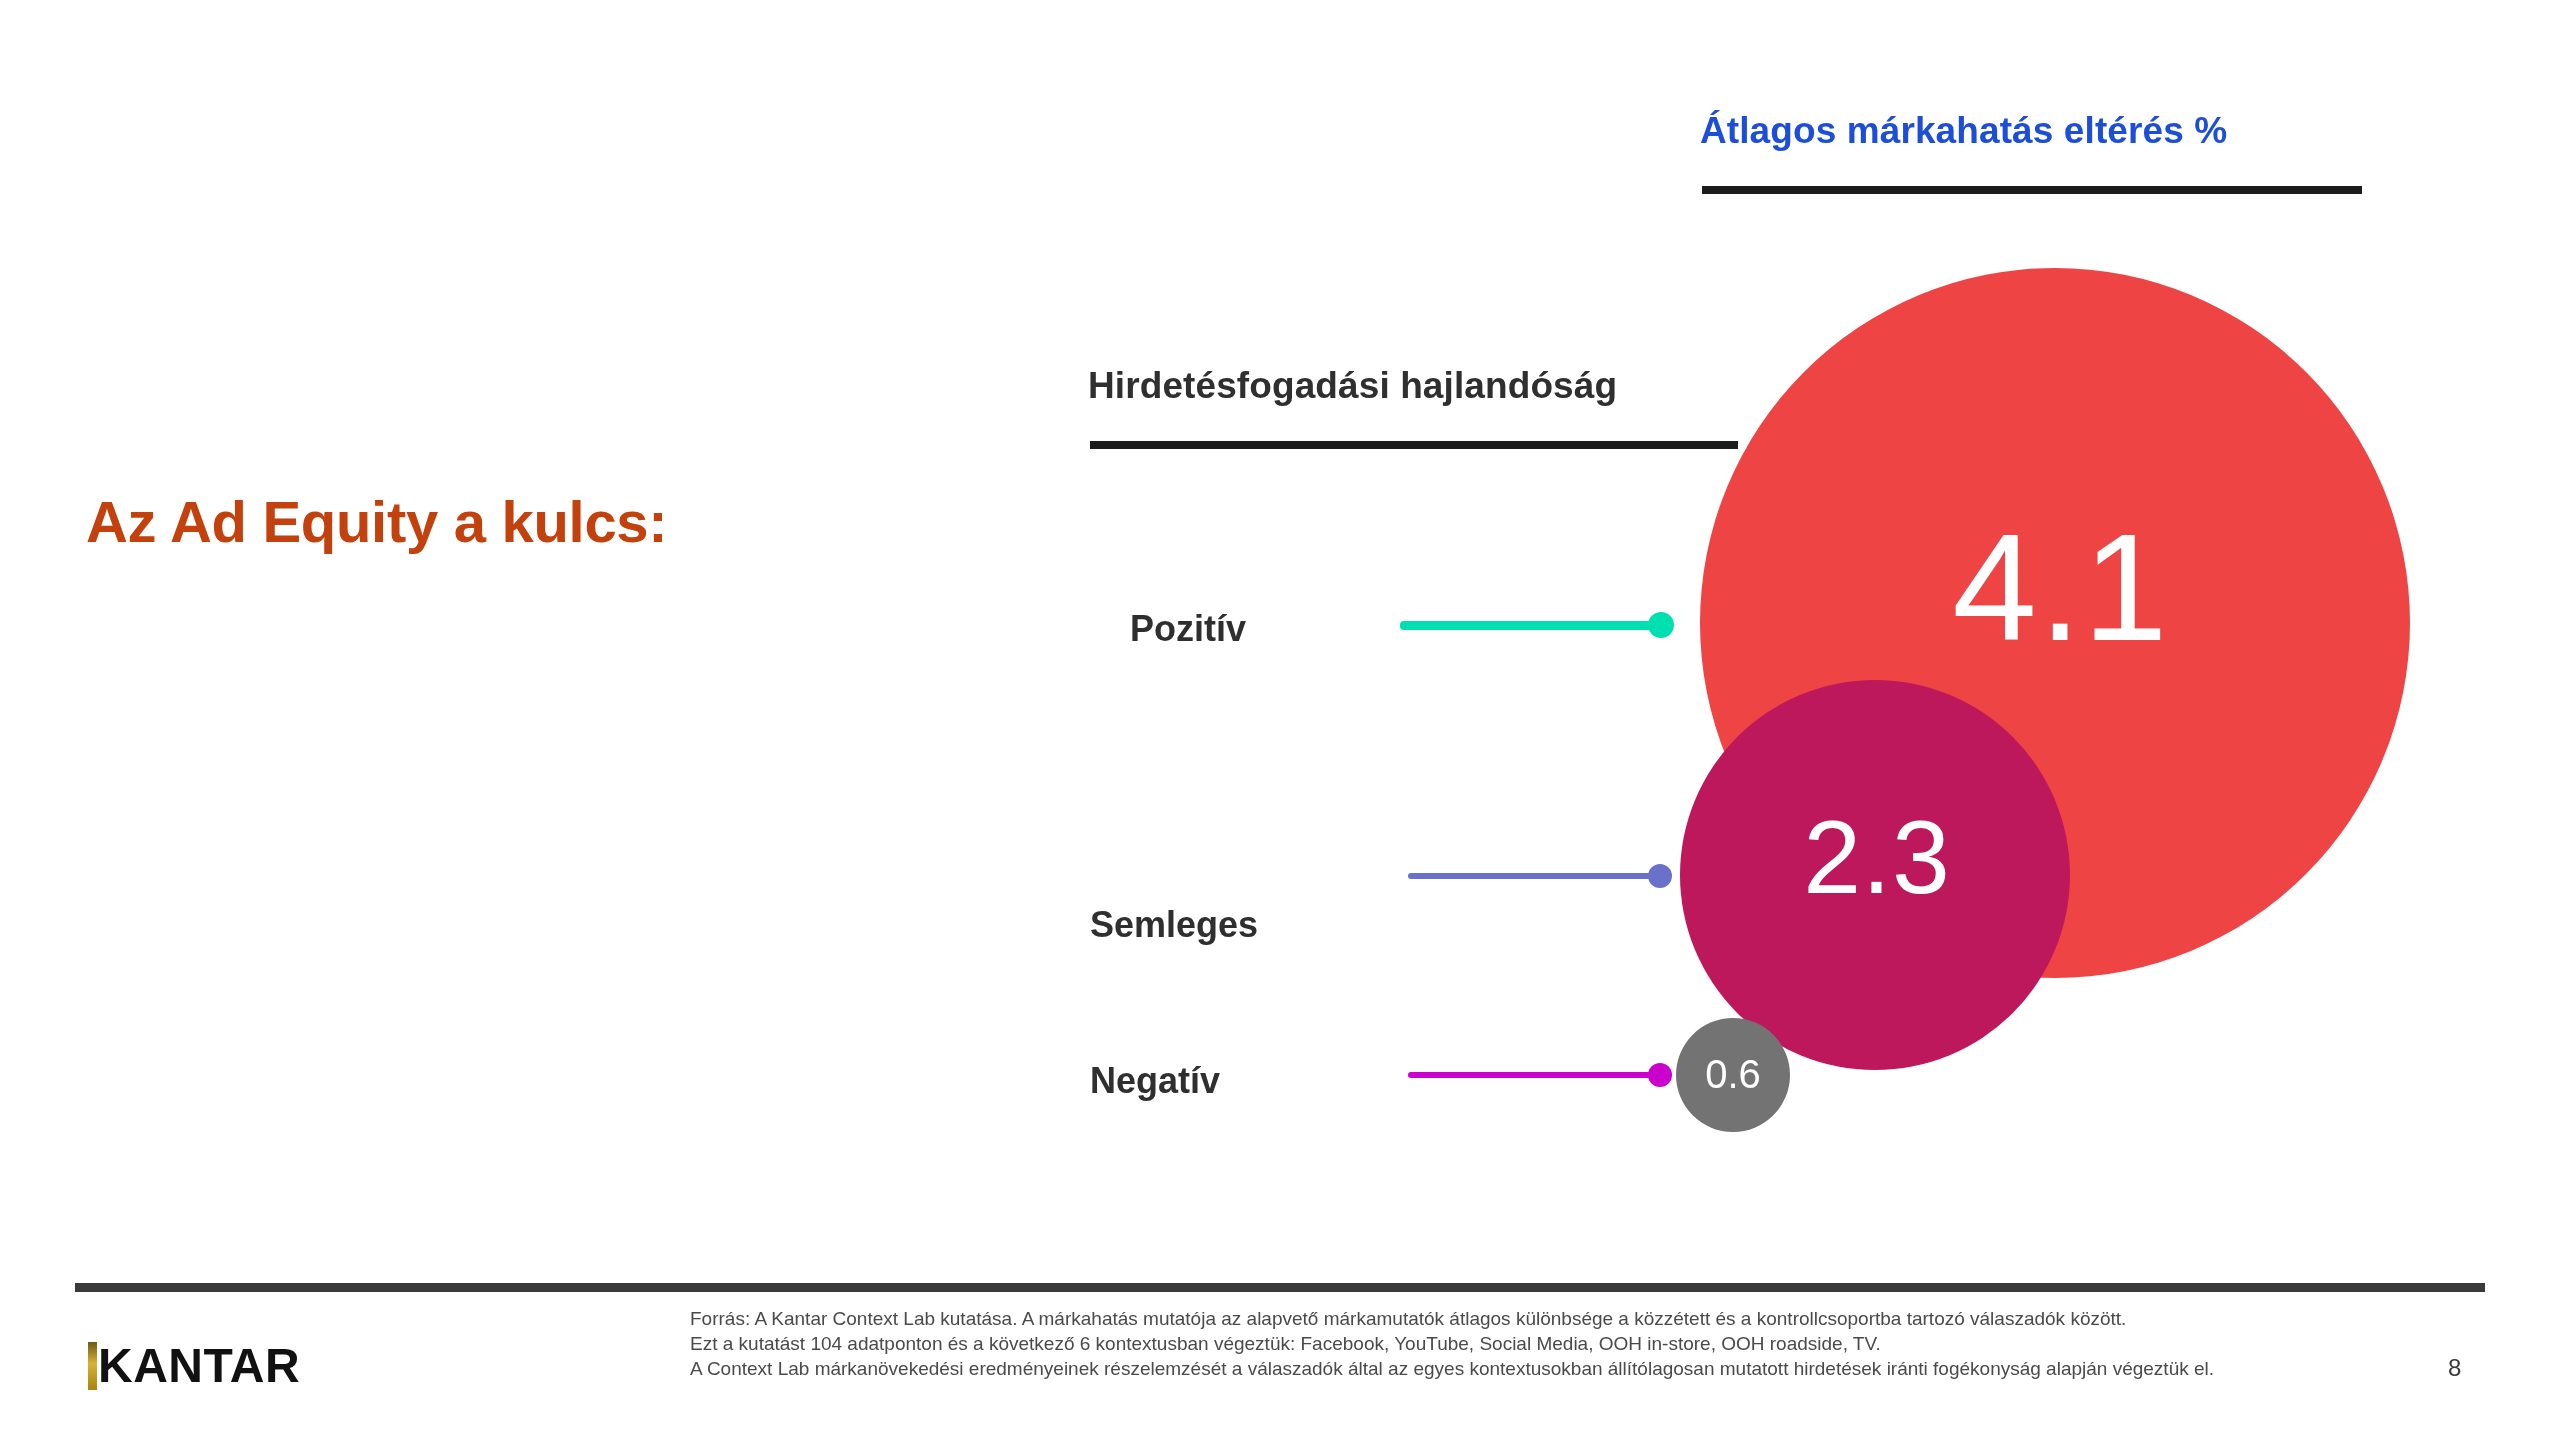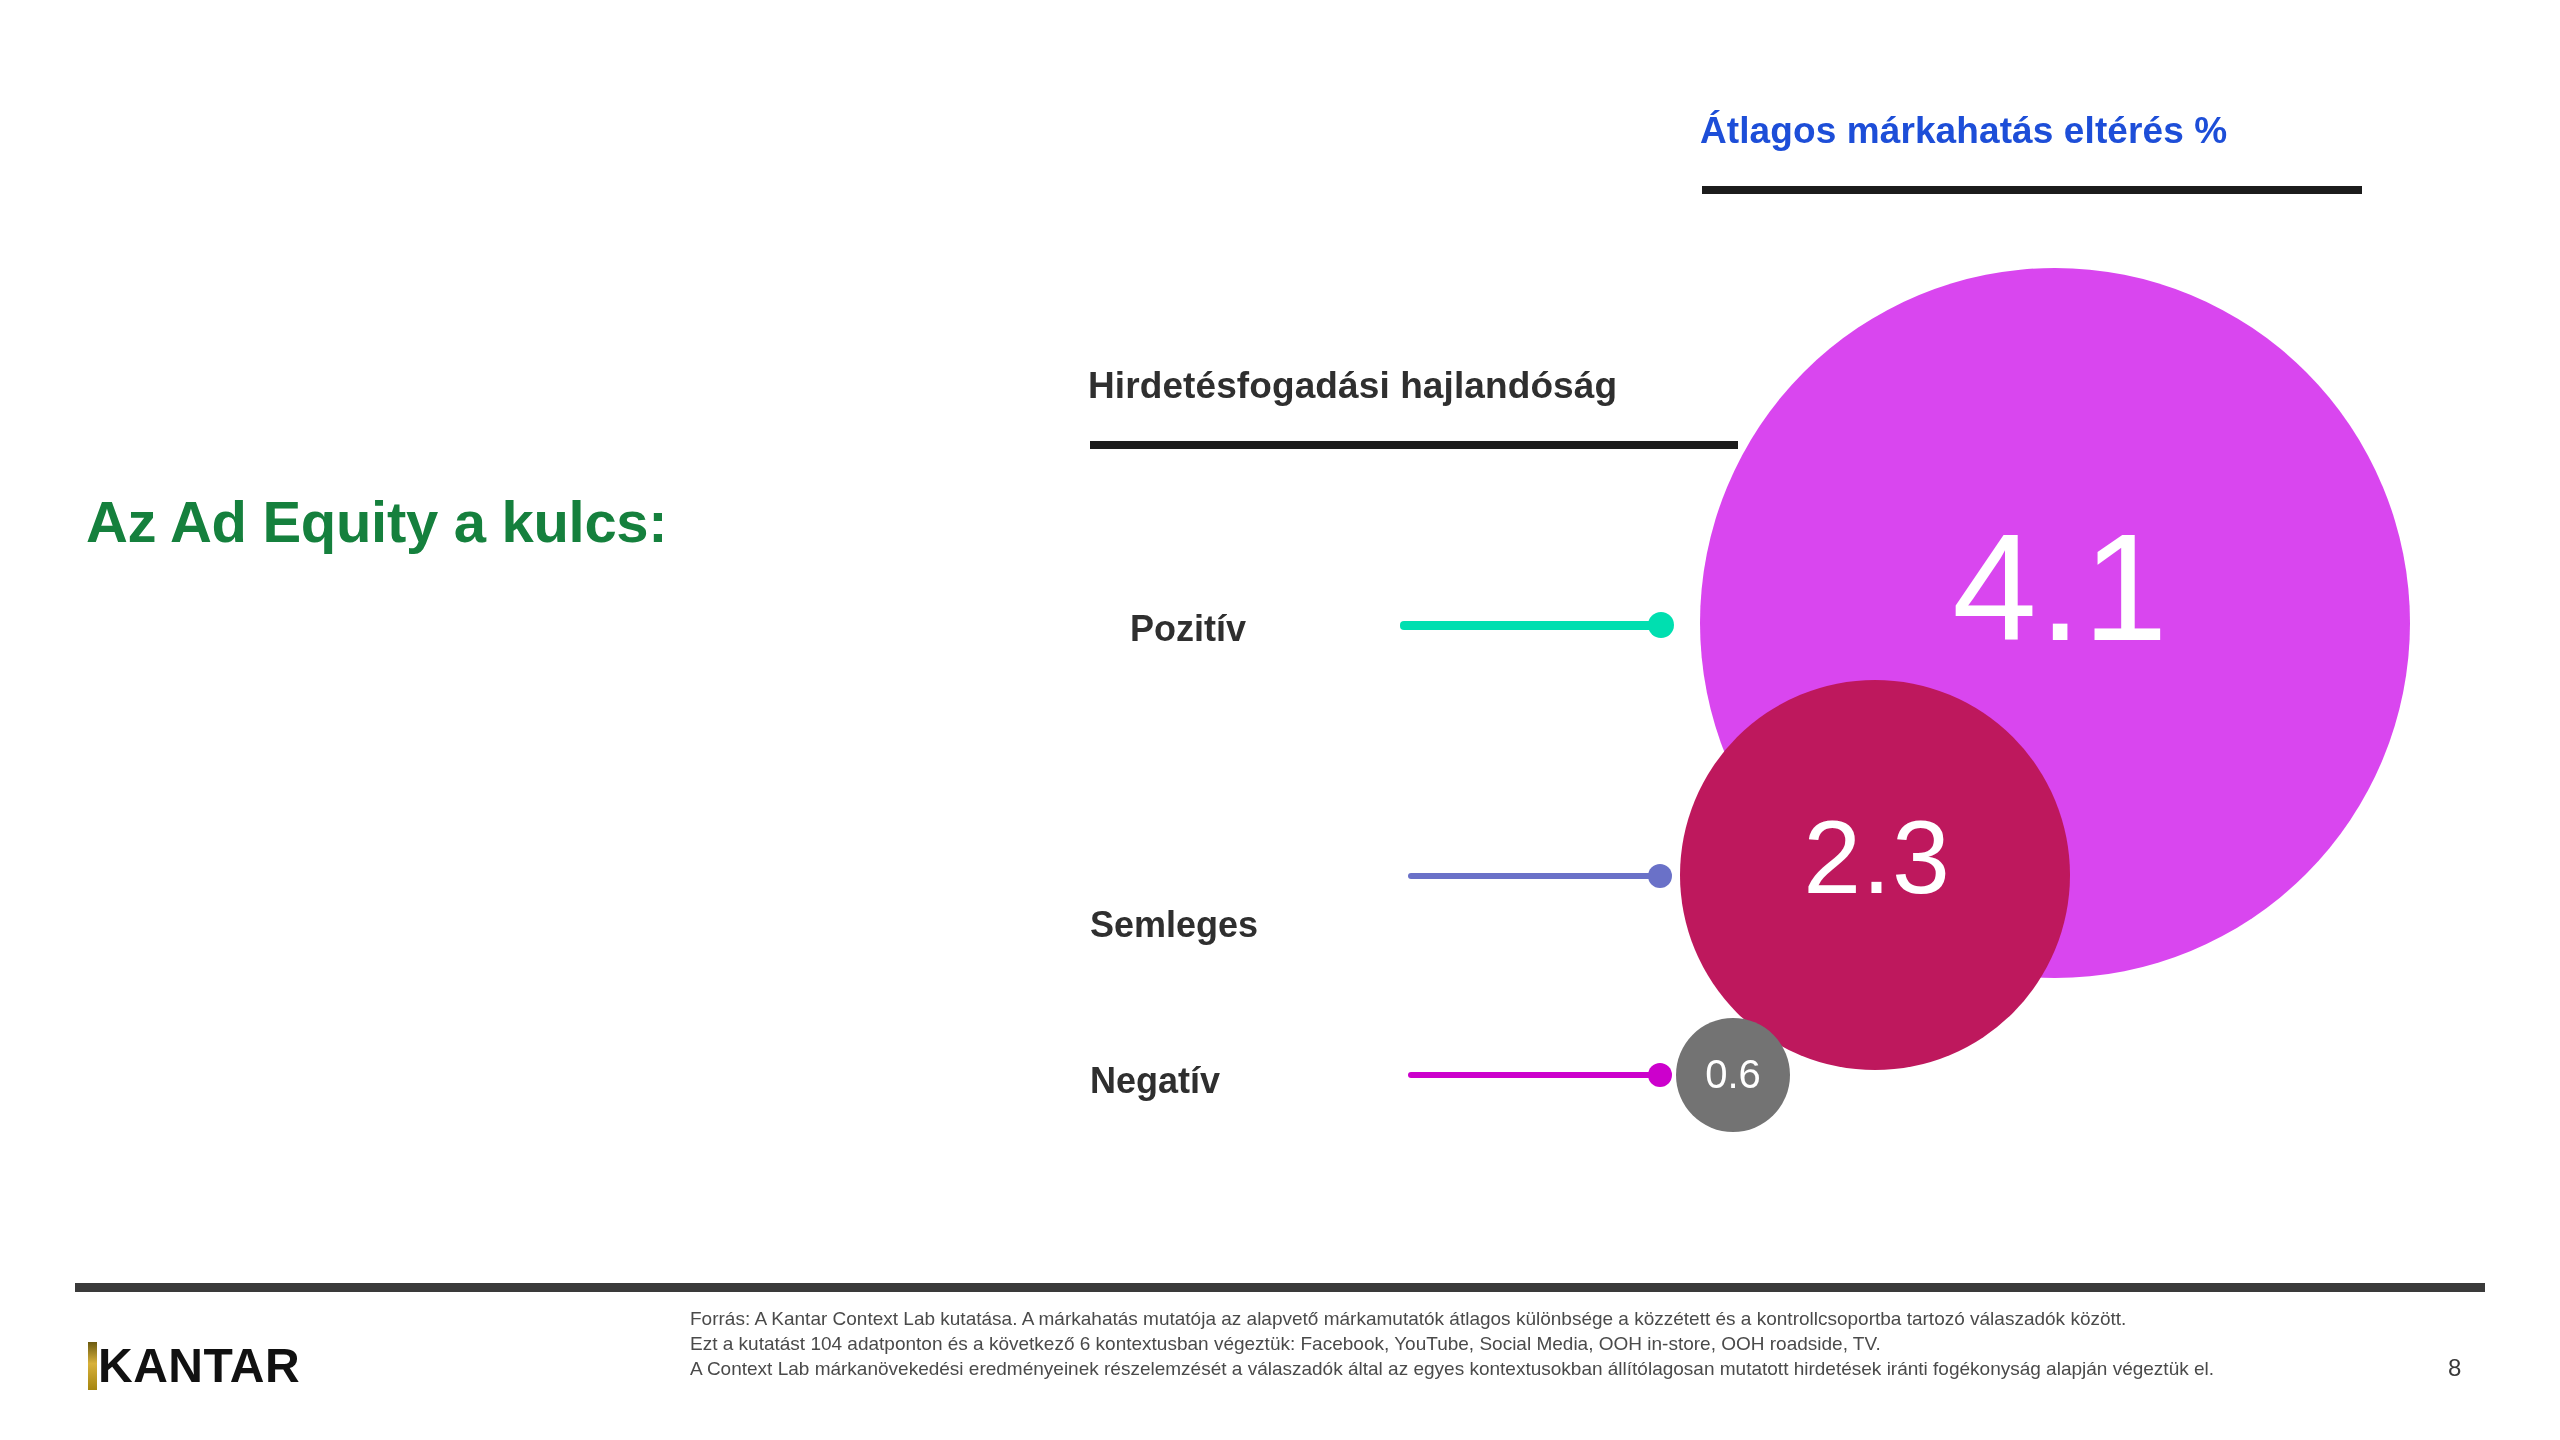--- a/index.html
+++ b/index.html
@@ -27,21 +27,21 @@
   .left-copy {
     position: absolute;
     left: 78px;
     top: 490px;
     width: 880px;
   }
   .headline {
     font-size: 58px;
     font-weight: bold;
     line-height: 1.12;
-    color: #15803d;
+    color: #c2410c;
     letter-spacing: -0.3px;
     margin: 0 0 38px 0;
     padding-left: 8px;
   }
   .subcopy {
     font-size: 53px;
     font-weight: normal;
     line-height: 1.30;
     color: #3a3a3a;
     margin: 0;
@@ -135,21 +135,21 @@
     align-items: center;
     justify-content: center;
     color: #ffffff;
     font-weight: normal;
   }
   .bubble-positive {
     left: 1700px;
     top: 268px;
     width: 710px;
     height: 710px;
-    background: #d946ef;
+    background: #ef4444;
     font-size: 152px;
     z-index: 1;
     justify-content: center;
   }
   .bubble-positive .bubble-value {
     transform: translate(6px, -36px);
     letter-spacing: 2px;
   }
   .bubble-neutral {
     left: 1680px;

